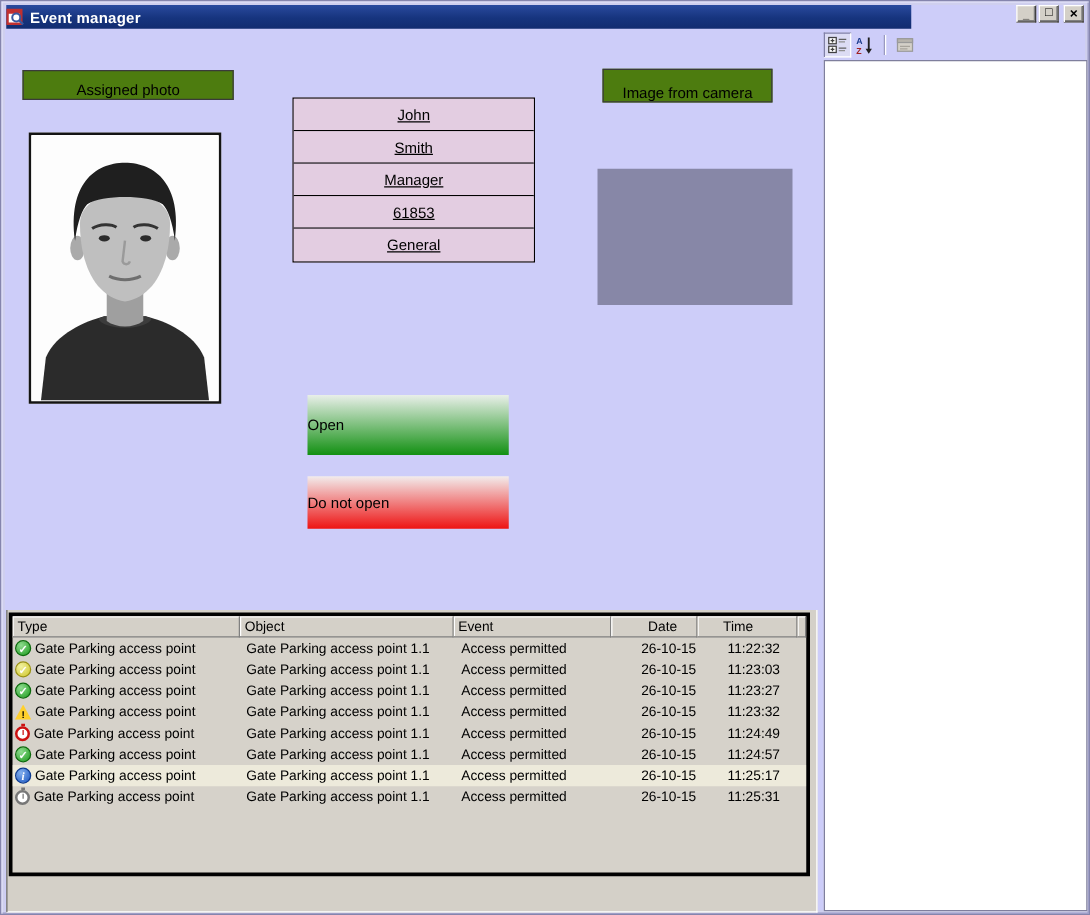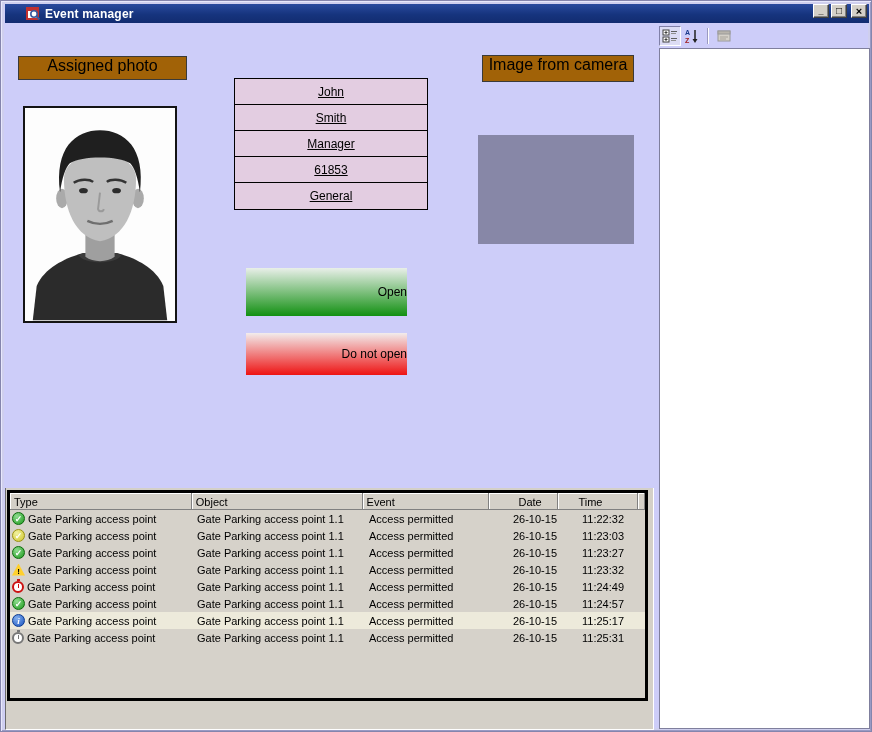--- a/index.html
+++ b/index.html
@@ -9,61 +9,61 @@
   .window {
     position:relative; width:872px; height:732px;
     background:#cdcdf9;
     border:1px solid #8585ad;
     box-shadow: inset 1px 1px 0 #e8e8fc, inset -1px -1px 0 #9a9ac4, inset 0 0 0 3px #cfcfee;
     overflow:hidden;
   }
 
   
   .titlebar {
-    position:absolute; left:4px; top:3px; width:864px; height:19px;
+    position:absolute; left:4px; top:3px; width:724px; height:19px;
     background:linear-gradient(180deg,#2a4a9e 0%, #16347e 55%, #122c70 100%);
-    display:flex; align-items:center; padding-left:21px;
+    display:flex; align-items:center; padding-left:0;
   }
   .title-icon { width:15px; height:15px; margin-right:4px; flex:0 0 auto; }
   .title-text { color:#fff; font-weight:bold; font-size:12px; letter-spacing:.2px; }
   .win-controls { position:absolute; right:4px; top:3px; display:flex; gap:2px; }
   .win-btn {
     width:16px; height:14px; background:#d4d0c8; color:#000;
     border:1px solid; border-color:#fff #404040 #404040 #fff;
     box-shadow:inset -1px -1px 0 #808080;
     font-size:9px; font-weight:bold; line-height:10px; text-align:center;
     display:flex; align-items:flex-end; justify-content:center; padding-bottom:1px;
     cursor:default;
   }
   .win-btn.maxi { align-items:center; padding-bottom:0; font-size:10px; }
   .win-btn.close { margin-left:2px; align-items:center; padding-bottom:0; font-size:11px; }
 
   
   .btn-flat {
-    position:absolute; background:#a16207; border:1px solid #3a3a3a;
-    display:flex; align-items:flex-start; justify-content:center; font-size:16px; cursor:default;
+    position:absolute; background:#4d7c0f; border:1px solid #3a3a3a;
+    display:flex; align-items:flex-end; justify-content:center; font-size:12px; cursor:default;
   }
   #assignedPhotoBtn { left:17px; top:55px; width:169px; height:24px; }
-  #imageFromCameraBtn { left:481px; top:54px; width:152px; height:27px; }
+  #imageFromCameraBtn { left:481px; top:54px; width:136px; height:27px; }
 
   .fields { position:absolute; left:233px; top:77px; width:194px; border:1px solid #000; background:#e3cde1;text-decoration:underline; }
   .field-row {
     height:26px; border-bottom:1px solid #000;
     display:flex; align-items:center; justify-content:center; font-size:12px; background:#e3cde1;
   }
   .field-row:last-child { border-bottom:none; }
 
   .photo-frame { position:absolute; left:22px; top:105px; width:154px; height:217px; border:2px solid #141414; background:#fff; }
   .photo-frame svg { display:block; width:100%; height:100%; }
 
   .camera-box { position:absolute; left:477px; top:134px; width:156px; height:109px; background:#8787a7; }
 
   .grad-btn {
     position:absolute; left:245px; width:161px; border:none;
-    display:flex; align-items:center; justify-content:flex-end; font-size:12px; color:#000; cursor:default;
+    display:flex; align-items:center; justify-content:flex-start; font-size:12px; color:#000; cursor:default;margin-top:48px;
   }
   #openBtn { top:267px; height:48px; background:linear-gradient(180deg,#e9efe9 0%, #129012 100%); }
   #doNotOpenBtn { top:332px; height:42px; background:linear-gradient(180deg,#f2ecec 0%, #ee1313 100%); }
 
   
   .bottom-panel {
     position:absolute; left:4px; top:487px; width:649px; height:242px;
     background:#d4d0c8;
     border-left:1px solid #6a6a6a; border-right:1px solid #fff; border-bottom:1px solid #fff;
   }

